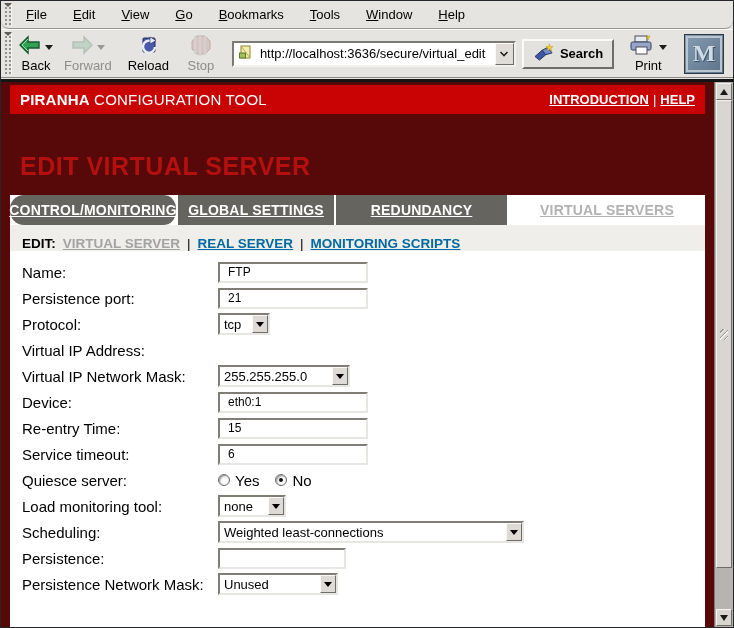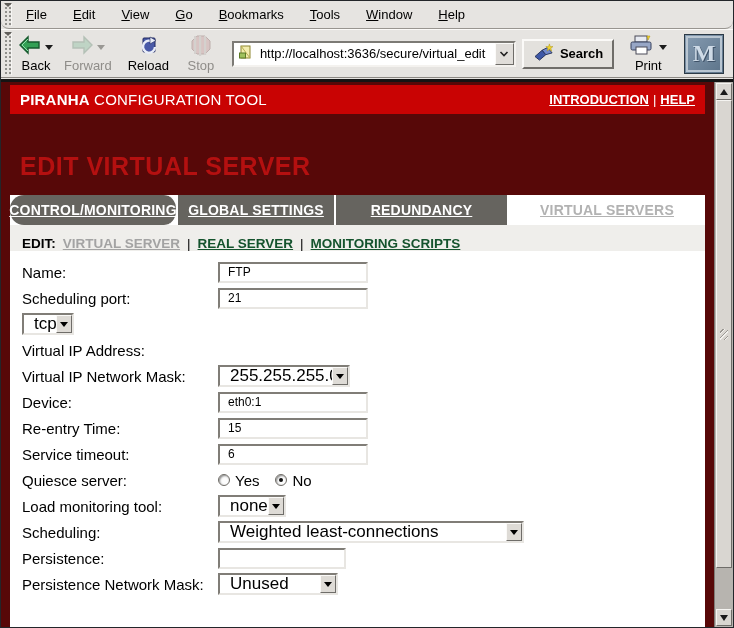--- a/index.html
+++ b/index.html
@@ -105,39 +105,39 @@
     border-right:2px solid #fff; cursor:pointer; letter-spacing:.2px;
   }
   .tab span { text-decoration:underline; }
   .tab.active { background:transparent; color:#b2b2b2; border-right:none; cursor:default; }
   .subnav {
     height:26px; flex:none; background:#efeeeb; display:flex; align-items:flex-end;
     padding-left:12px; font-size:13.5px; font-weight:600; gap:7px;
   }
   .subnav .prefix { color:#000; }
   .subnav .cur { color:#a3a3a3; text-decoration:underline; cursor:default; }
-  .subnav a { color:#14532d; text-decoration:underline; cursor:pointer; }
+  .subnav a { color:#0369a1; text-decoration:underline; cursor:pointer; }
   .subnav .psep { color:#000; font-weight:normal; }
   .form { background:#fff; flex:1; padding-top:8px; }
   .frow { display:flex; align-items:center; height:26px; padding-left:12px; }
   .flabel { width:196px; flex:none; font-size:15px; color:#000; }
   .tin {
     width:150px; height:21px; background:#fff; font-size:12px; padding:0 8px;
     font-family:"Liberation Sans", sans-serif;
     border-top:2px solid #807d77; border-left:2px solid #807d77;
     border-bottom:2px solid #e8e6e2; border-right:2px solid #e8e6e2;
     outline:none; color:#000;
   }
   .tin.narrow { width:128px; }
   .sel {
     height:22px; background:#fff; display:flex; align-items:center; cursor:pointer;
     border-top:2px solid #807d77; border-left:2px solid #807d77;
     border-bottom:2px solid #e8e6e2; border-right:2px solid #e8e6e2;
   }
-  .seltxt { flex:1; font-size:17px; padding:0 10px; white-space:nowrap; overflow:hidden; }
+  .seltxt { flex:1; font-size:13px; padding:0 4px; white-space:nowrap; overflow:hidden; }
   .selbtn {
     width:16px; height:18px; flex:none; background:#dedbd6; margin-right:0;
     border:1px solid; border-color:#fbfaf8 #6f6d69 #6f6d69 #fbfaf8;
     display:flex; align-items:center; justify-content:center;
   }
   .tri { width:0; height:0; border-left:4px solid transparent; border-right:4px solid transparent; border-top:5px solid #000; }
   .radio-group { display:flex; align-items:center; gap:6px; font-size:15px; }
   .radio {
     width:12px; height:12px; border-radius:50%; background:#fdfdfd; cursor:pointer;
     border:1px solid #6e6b66; box-shadow:inset 1px 1px 2px rgba(0,0,0,.45), 1px 1px 0 #fff;
@@ -329,25 +329,26 @@
       </div>
 
       <div class="form">
 
         <div class="frow">
           <span class="flabel">Name:</span>
           <input class="tin" value="FTP" style="">
         </div>
 
         <div class="frow">
-          <span class="flabel">Scheduling port:</span>
+          <span class="flabel">Persistence port:</span>
           <input class="tin" value="21" style="">
         </div>
 
         <div class="frow">
+          <span class="flabel">Protocol:</span>
           <div class="sel" style="width:52px;">
             <span class="seltxt">tcp</span>
             <span class="selbtn">
                 <span class="tri"></span>
               </span>
           </div>
         </div>
 
         <div class="frow">
           <span class="flabel">Virtual IP Address:</span>

